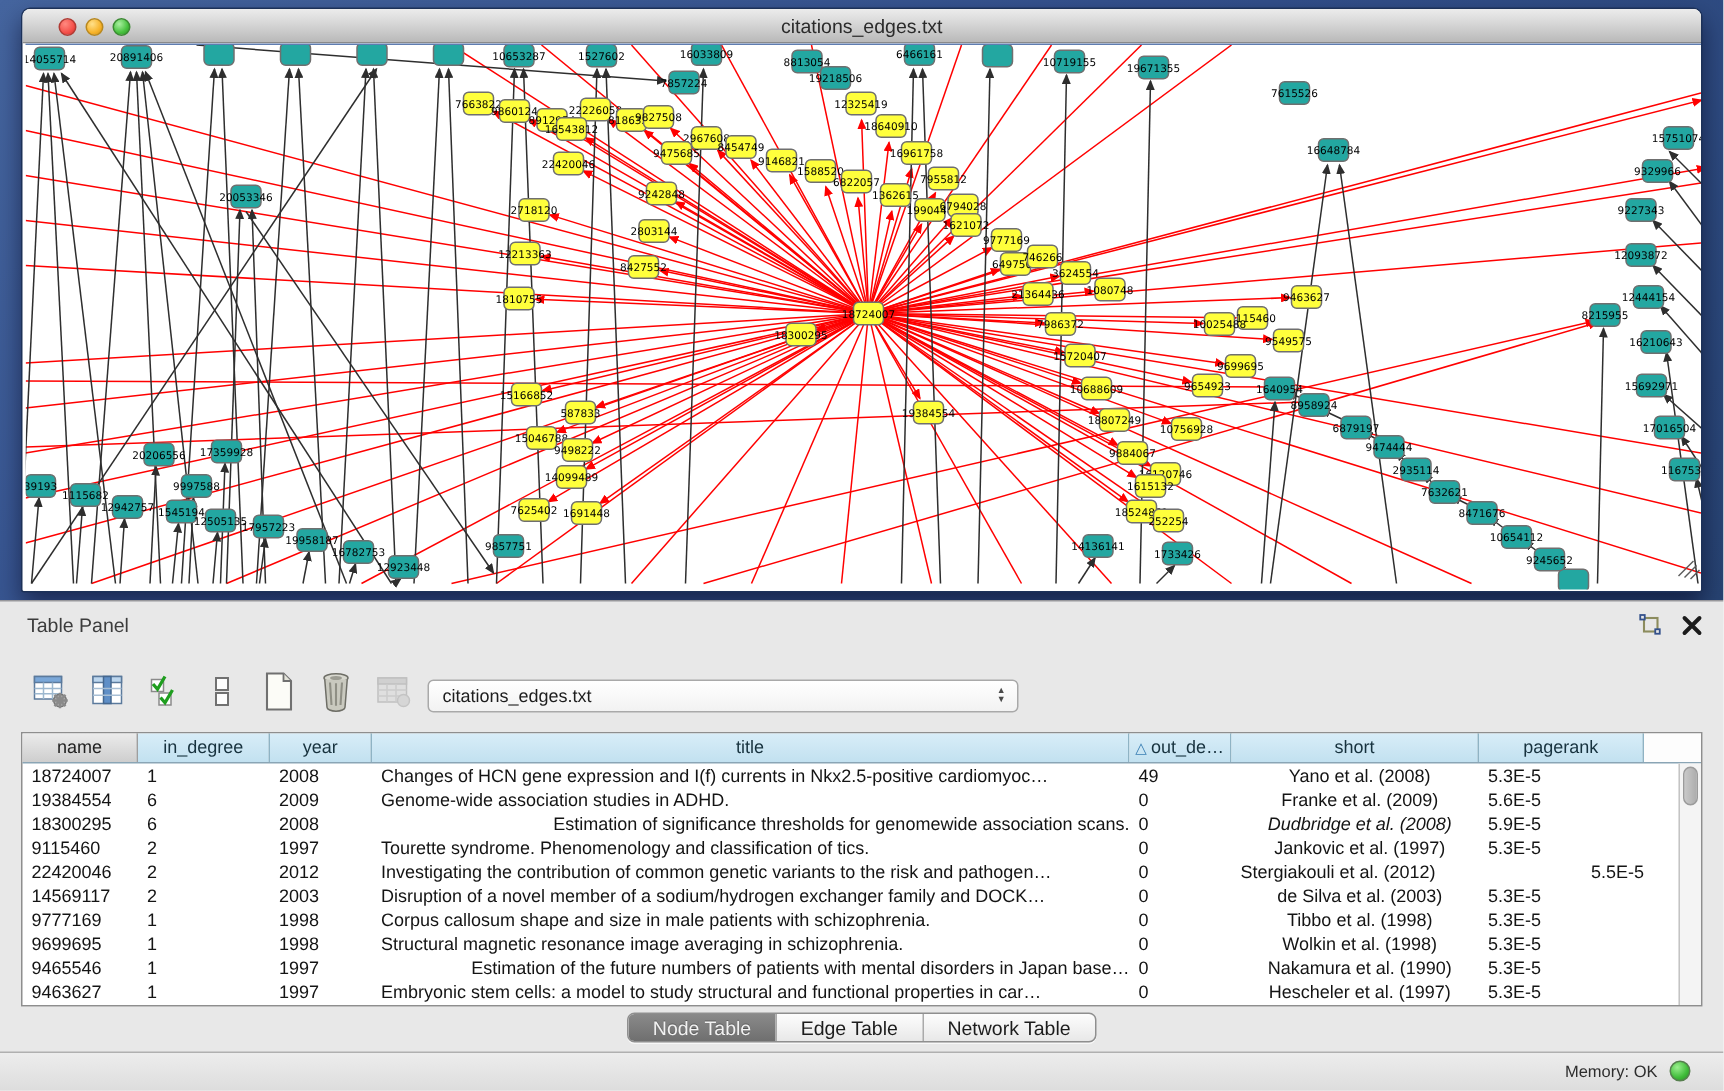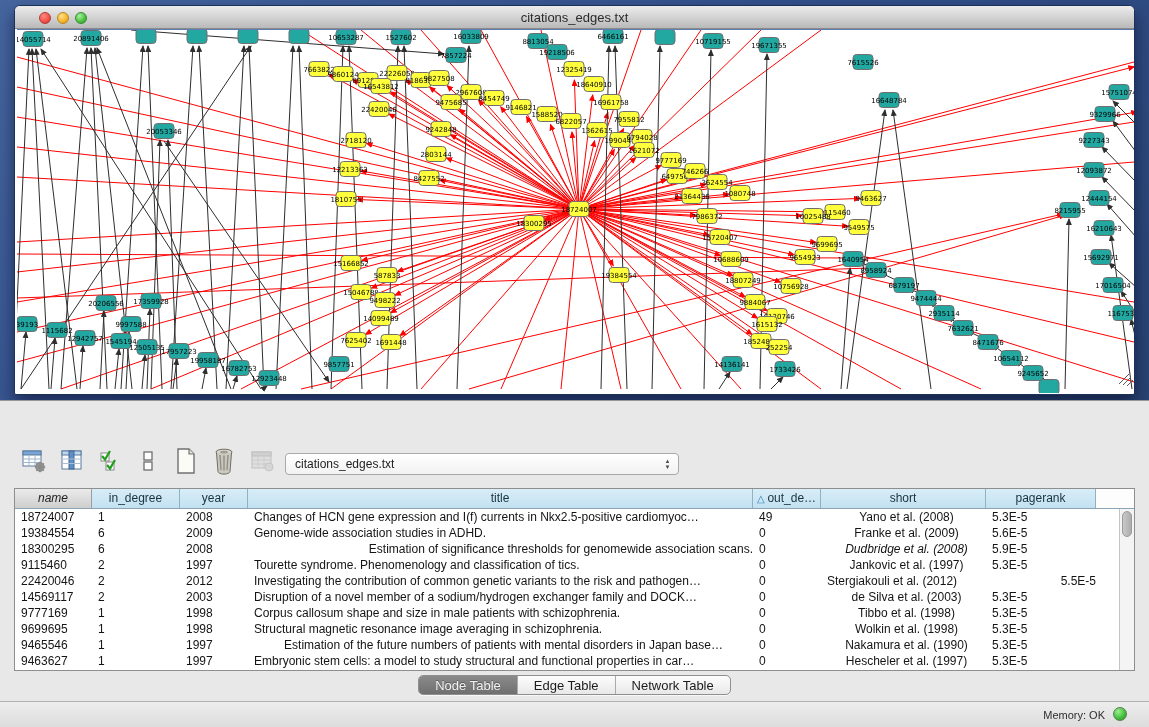--- a/index.html
+++ b/index.html
@@ -729,20 +729,35 @@
           </g>
           <line x1="1118" y1="382" x2="1128" y2="372" stroke="#5a5a5a" stroke-width="1"></line>
           <line x1="1122" y1="383" x2="1130" y2="375" stroke="#5a5a5a" stroke-width="1"></line>
           <line x1="1126" y1="384" x2="1132" y2="378" stroke="#5a5a5a" stroke-width="1"></line>
         </svg>
     </div>
   </div>
 </div>
 
 <div class="table-panel">
+  <div class="panel-titlebar">
+    <span class="panel-title">Table Panel</span>
+    <span class="panel-btn float-btn">
+      <svg width="18" height="18" viewBox="0 0 18 18">
+        <rect x="5" y="4" width="9" height="9" fill="none" stroke="#8c8c5e" stroke-width="1.4"></rect>
+        <rect x="2.5" y="2" width="3" height="3" fill="#e8e8e8" stroke="#33518c" stroke-width="1.2"></rect>
+        <rect x="12.5" y="11.5" width="3" height="3" fill="#e8e8e8" stroke="#33518c" stroke-width="1.2"></rect>
+      </svg>
+    </span>
+    <span class="panel-btn close-btn">
+      <svg width="18" height="18" viewBox="0 0 18 18">
+        <path d="M4 4 L14 14 M14 4 L4 14" stroke="#1c1c1c" stroke-width="2.6" stroke-linecap="round"></path>
+      </svg>
+    </span>
+  </div>
 
   <div class="toolbar" id="toolbar">
       <div class="tool-icon">
         <svg width="26" height="26" viewBox="0 0 26 26">
           <rect x="2" y="3" width="18" height="15" fill="#fff" stroke="#5b7a9c"></rect>
           <rect x="2" y="3" width="18" height="4" fill="#7aa7d8" stroke="#5b7a9c"></rect>
           <path d="M2 11 h18 M2 14.5 h18 M8 7 v11 M14 7 v11" stroke="#9db8cf" stroke-width="1"></path>
           <circle cx="19" cy="19" r="4.2" fill="#a9a9a9" stroke="#777"></circle>
           <circle cx="19" cy="19" r="1.6" fill="#e6e6e6"></circle>
           <path d="M19 13.8 v10.4 M13.8 19 h10.4 M15.3 15.3 l7.4 7.4 M22.7 15.3 l-7.4 7.4" stroke="#8a8a8a" stroke-width="1.6"></path>
@@ -803,21 +818,21 @@
   <div class="combo">
     <span>citations_edges.txt</span>
     <span class="combo-stepper">
       <span>▲</span>
         <span>▼</span>
     </span>
   </div>
 
   <div class="grid-table">
     <div class="hdr-row" id="table-header">
-        <div class="hdr-cell sel" style="width: 77px; font-style: italic;">name</div>
+        <div class="hdr-cell sel" style="width: 77px;">name</div>
         <div class="hdr-cell" style="width: 88px;">in_degree</div>
         <div class="hdr-cell" style="width: 68px;">year</div>
         <div class="hdr-cell" style="width: 505px;">title</div>
         <div class="hdr-cell" style="width: 68px;"><span class="sort-tri">△ </span>out_de…</div>
         <div class="hdr-cell" style="width: 165px;">short</div>
         <div class="hdr-cell" style="width: 110px;">pagerank</div>
         <div class="hdr-cell hdr-filler"></div>
       </div>
     <div class="body-rows" id="table-body">
         <div class="t-row">
@@ -889,21 +904,21 @@
           <div class="t-cell" style="width: 68px; text-align: left;">1998</div>
           <div class="t-cell" style="width: 505px; text-align: left;">Structural magnetic resonance image averaging in schizophrenia.</div>
           <div class="t-cell" style="width: 68px; text-align: left;">0</div>
           <div class="t-cell" style="width: 165px; text-align: center;">Wolkin et al. (1998)</div>
           <div class="t-cell" style="width: 110px; text-align: left;">5.3E-5</div>
         </div>
         <div class="t-row">
           <div class="t-cell" style="width: 77px; text-align: left;">9465546</div>
           <div class="t-cell" style="width: 88px; text-align: left;">1</div>
           <div class="t-cell" style="width: 68px; text-align: left;">1997</div>
-          <div class="t-cell" style="width: 505px; text-align: center;">Estimation of the future numbers of patients with mental disorders in Japan base…</div>
+          <div class="t-cell" style="width: 505px; text-align: right;">Estimation of the future numbers of patients with mental disorders in Japan base…</div>
           <div class="t-cell" style="width: 68px; text-align: left;">0</div>
           <div class="t-cell" style="width: 165px; text-align: center;">Nakamura et al. (1990)</div>
           <div class="t-cell" style="width: 110px; text-align: left;">5.3E-5</div>
         </div>
         <div class="t-row">
           <div class="t-cell" style="width: 77px; text-align: left;">9463627</div>
           <div class="t-cell" style="width: 88px; text-align: left;">1</div>
           <div class="t-cell" style="width: 68px; text-align: left;">1997</div>
           <div class="t-cell" style="width: 505px; text-align: left;">Embryonic stem cells: a model to study structural and functional properties in car…</div>
           <div class="t-cell" style="width: 68px; text-align: left;">0</div>

